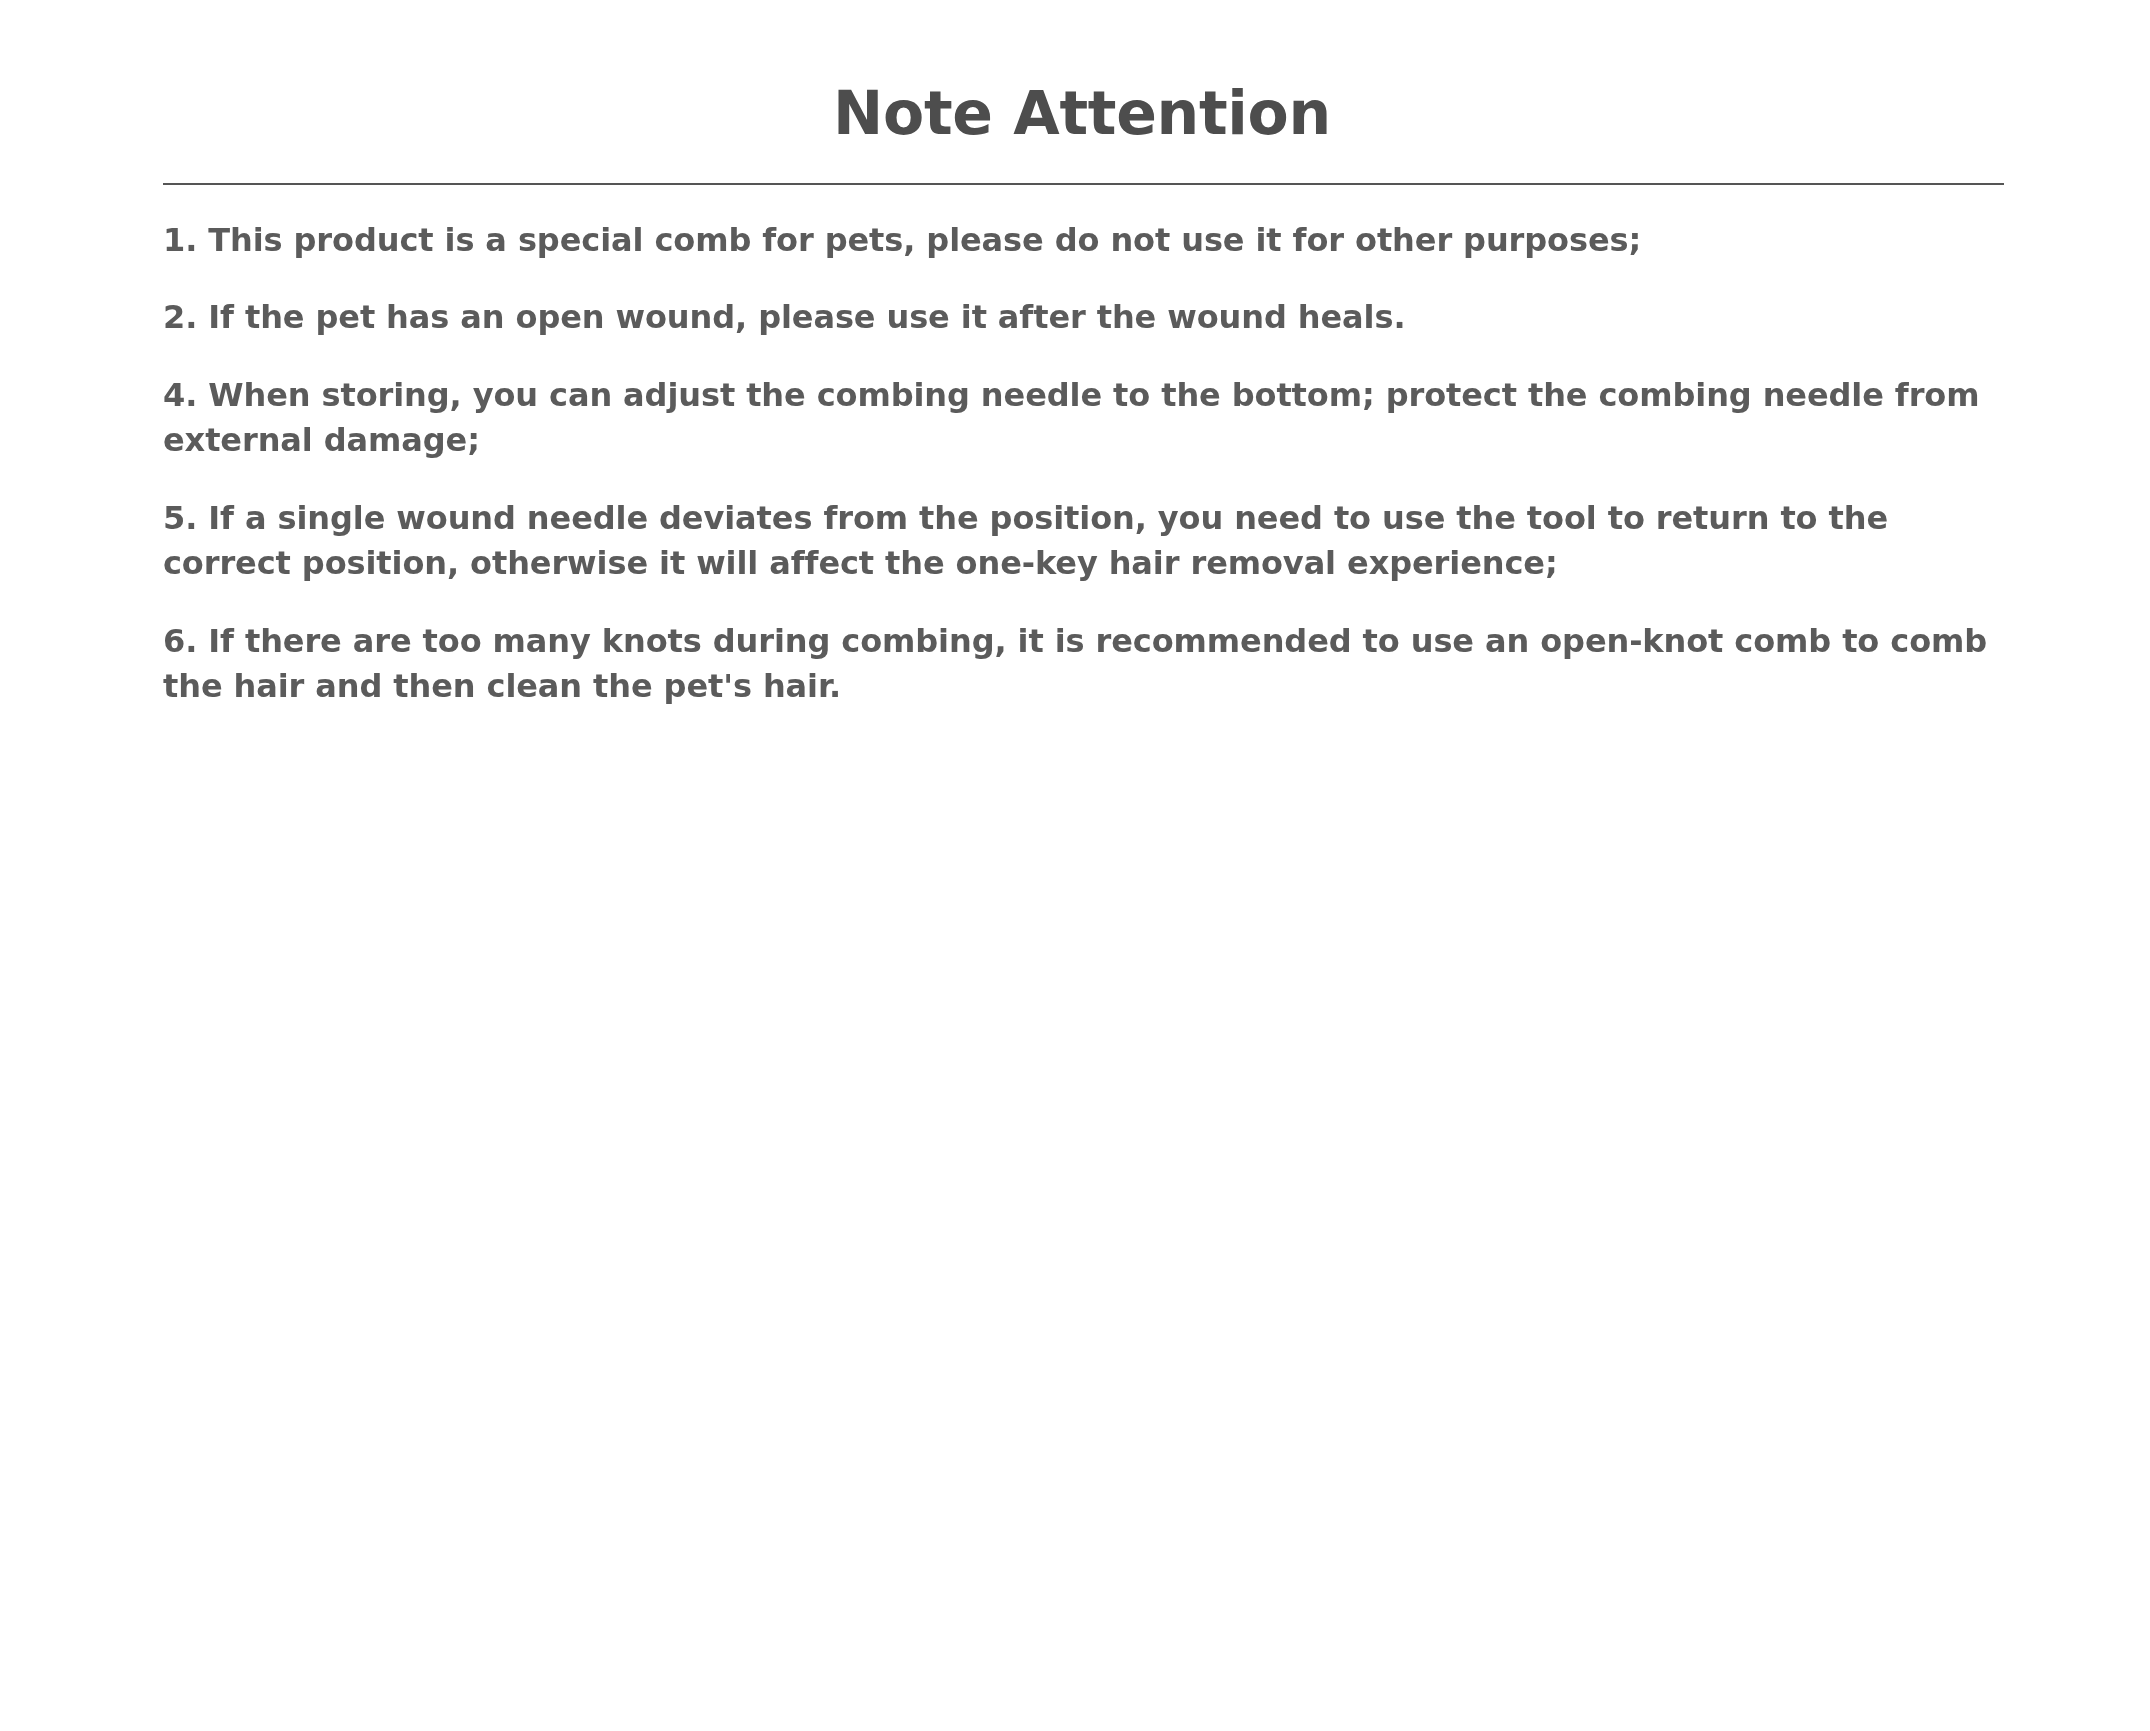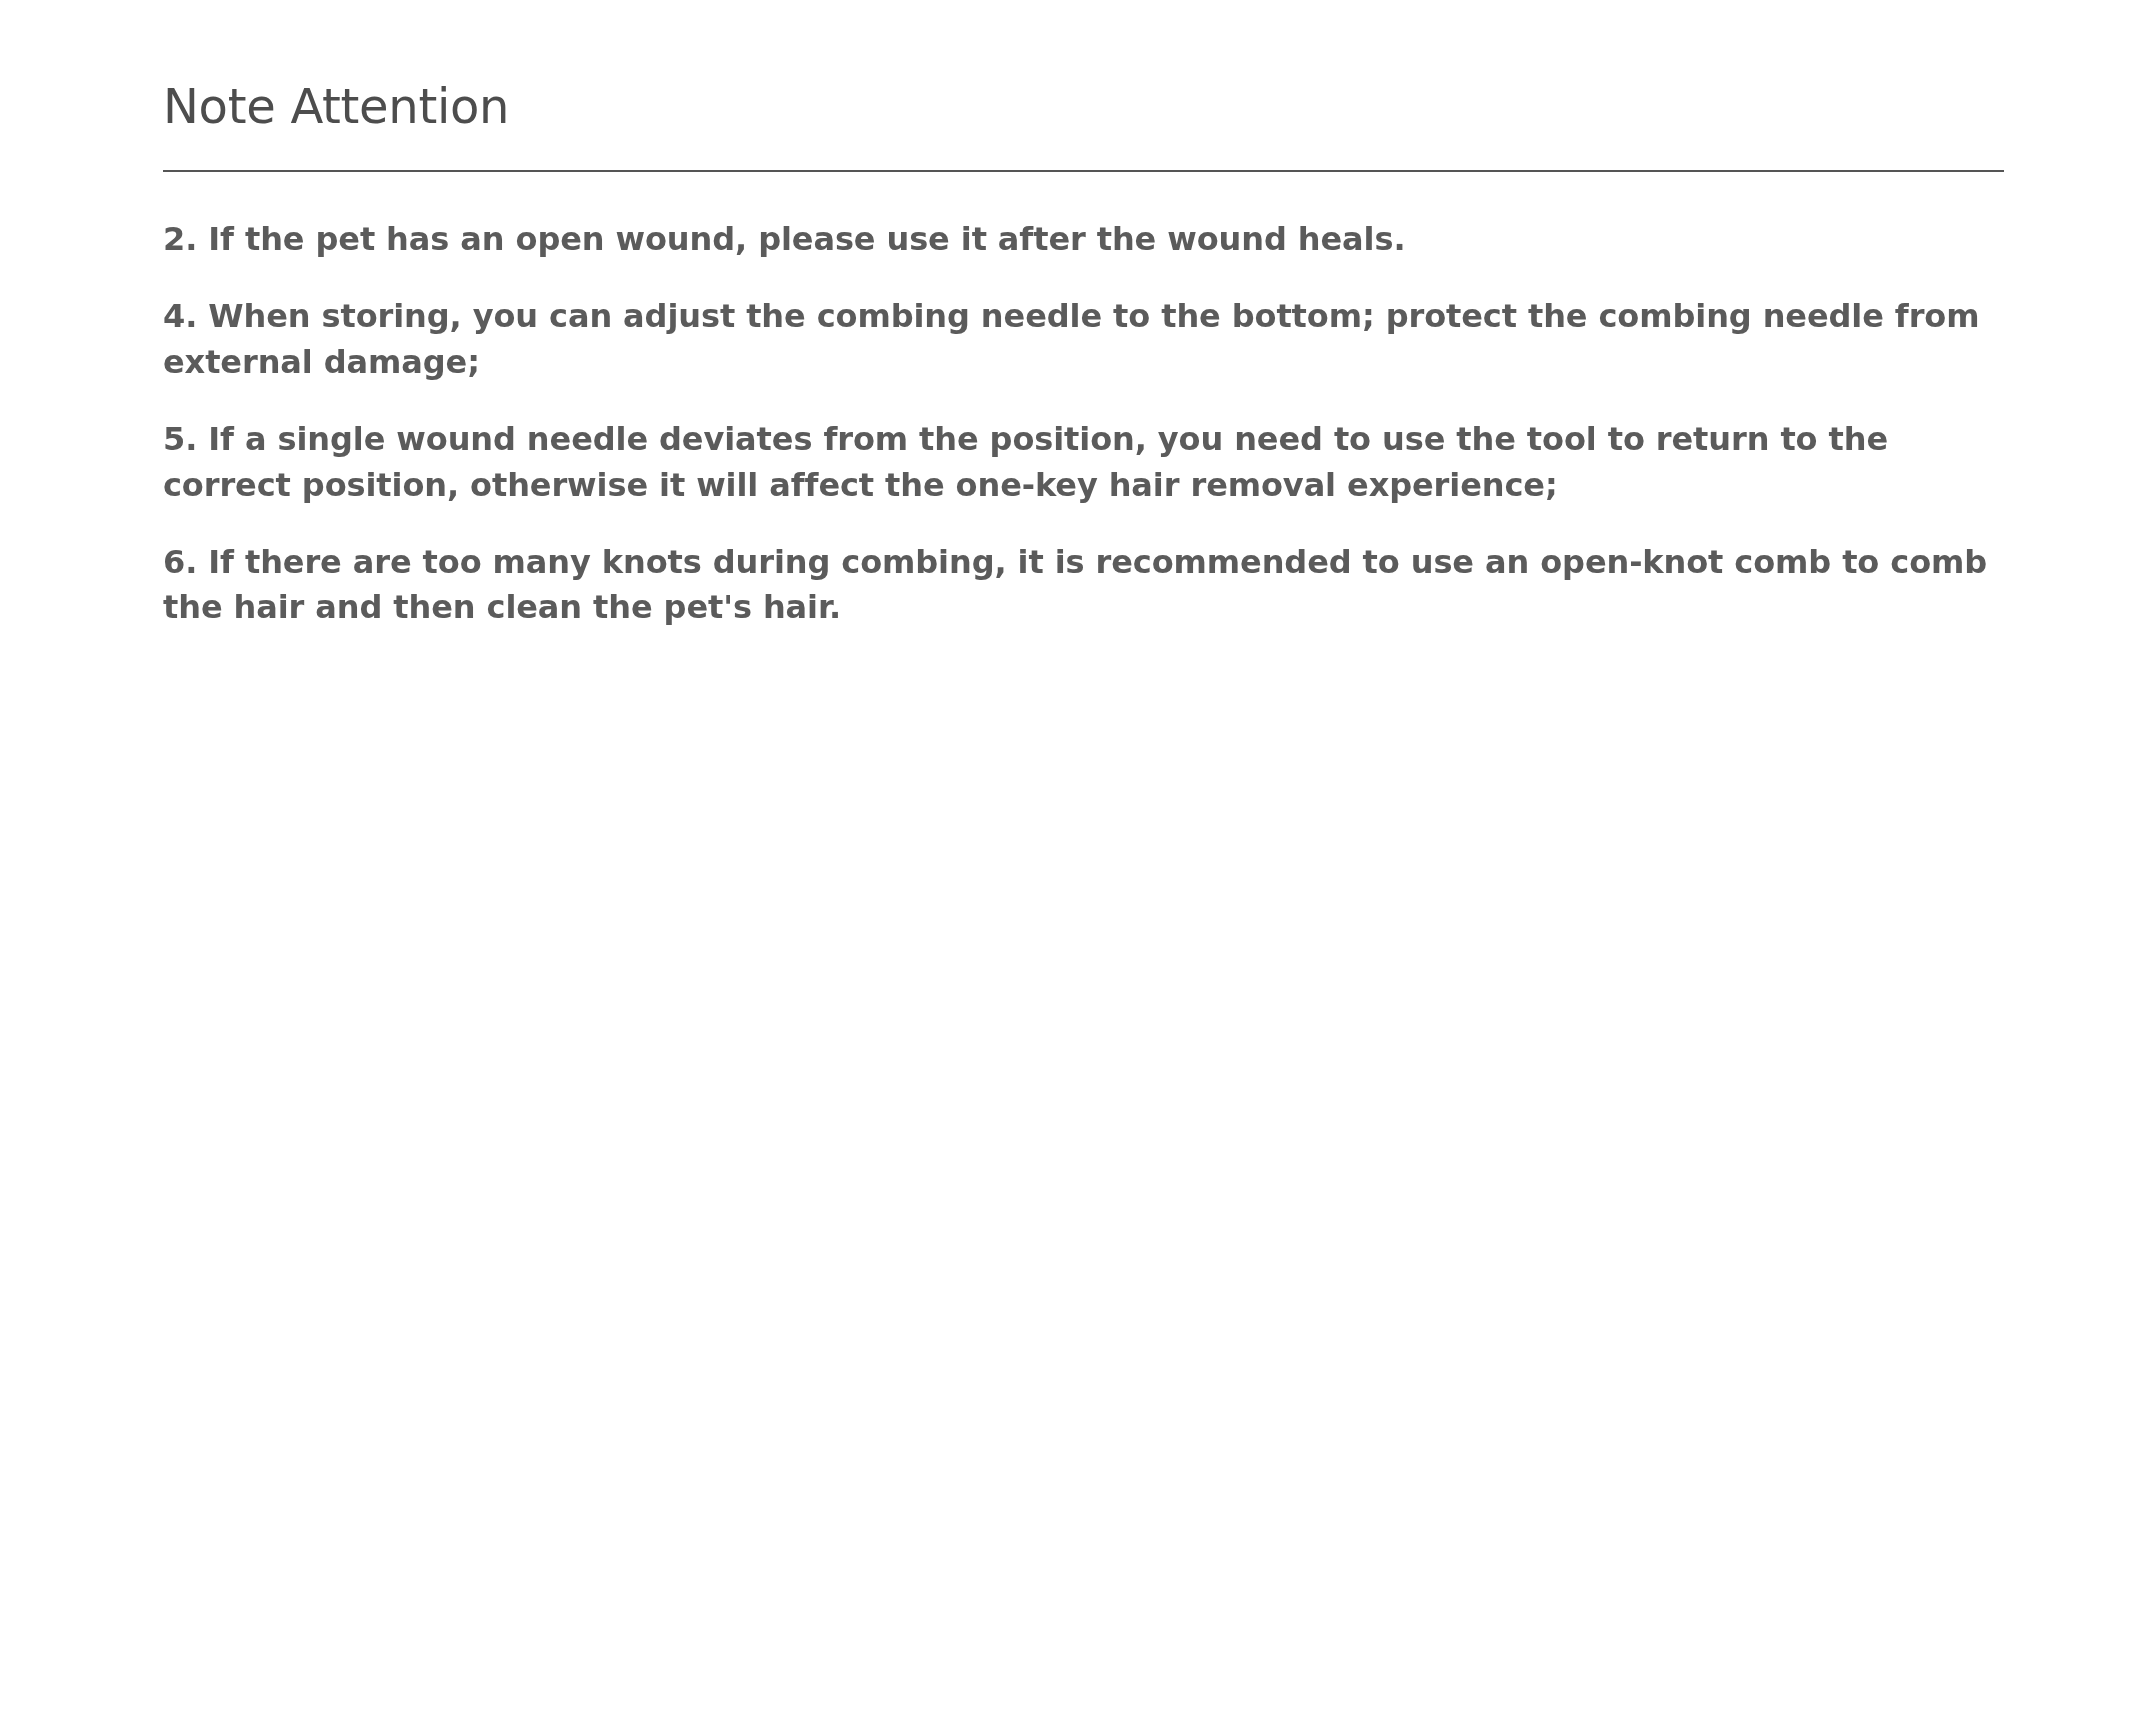--- a/index.html
+++ b/index.html
@@ -22,27 +22,28 @@
     box-sizing: border-box;
     padding: 0;
   }
   .content {
     position: absolute;
     left: 163px;
     top: 80px;
     width: 1838px;
   }
   .doc-title {
-    font-size: 48px;
-    font-weight: 400;
+    font-size: 60px;
+    font-weight: 700;
     color: #4d4d4d;
     letter-spacing: -0.3px;
     line-height: 1.1;
     margin: 0;
     padding: 0;
+    text-align: center;
   }
   .divider {
     margin-top: 37px;
     width: 1841px;
     height: 2px;
     background: #555555;
   }
   .notes {
     margin-top: 33px;
   }
@@ -70,20 +71,24 @@
 
 <div class="page">
   <div class="content">
 
     <h1 class="doc-title">Note Attention</h1>
 
     <div class="divider"></div>
 
     <div class="notes">
 
+      <p class="note gap-1">
+        <span>1.</span>
+        <span>This product is a special comb for pets, please do not use it for other purposes;</span>
+      </p>
 
       <p class="note gap-2">
         <span>2.</span>
         <span>If the pet has an open wound, please use it after the wound heals.</span>
       </p>
 
 
       <p class="note gap-4">
         <span>4.</span>
         <span>When storing, you can adjust the combing needle to the bottom; protect the combing needle from external damage;</span>

